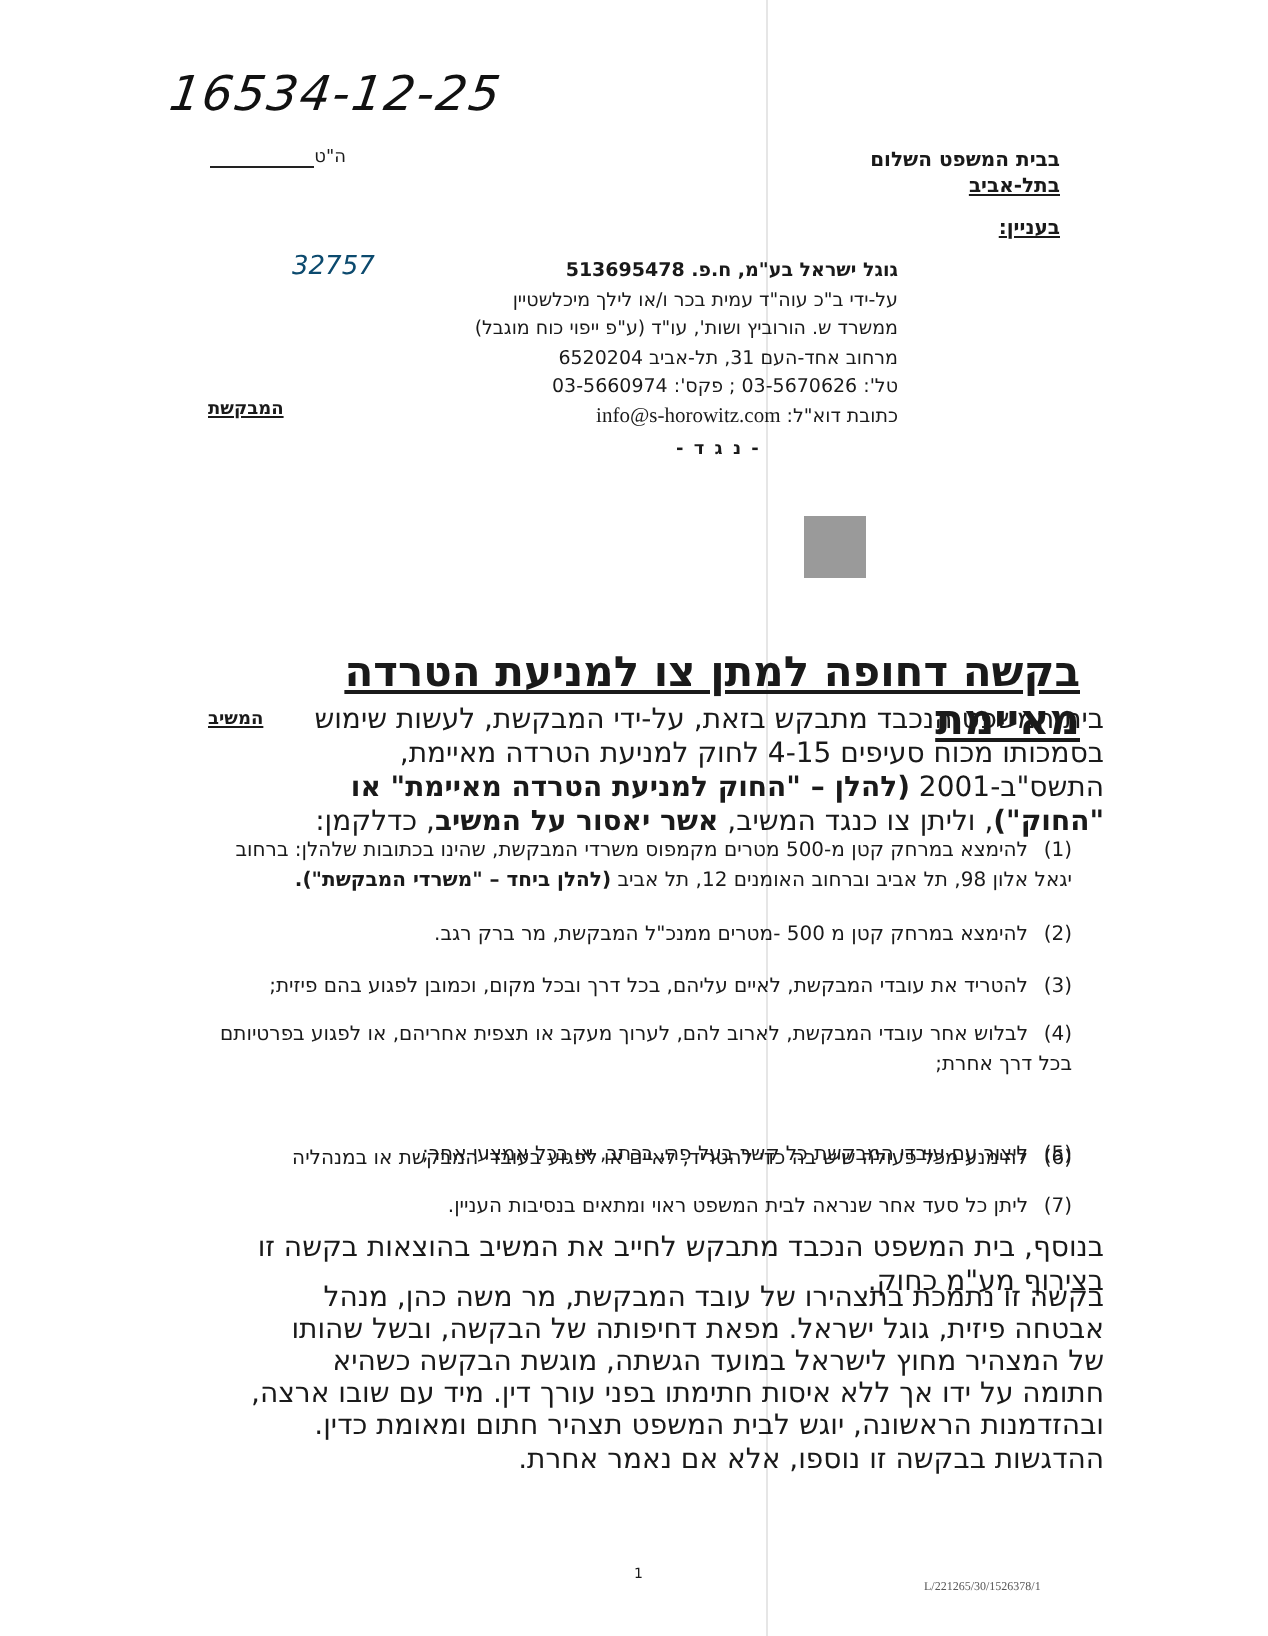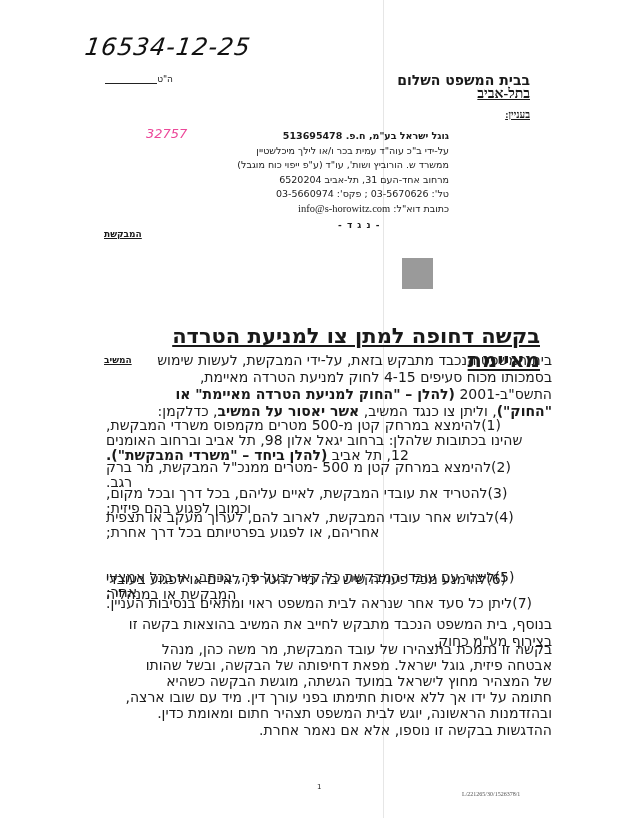--- a/index.html
+++ b/index.html
@@ -5,33 +5,33 @@
   html,body{margin:0;padding:0;background:#fff;}
   body{width:634px;height:818px;position:relative;overflow:hidden;font-family:"DejaVu Sans","Liberation Sans",sans-serif;color:#1a1a1a;}
   .page{position:absolute;left:0;top:0;width:634px;height:818px;background:#fff;}
   .fold{position:absolute;left:383px;top:0;width:1px;height:818px;background:#e6e6e6;}
   .abs{position:absolute;}
   .rtl{direction:rtl;text-align:right;}
   .hand{font-family:"DejaVu Sans",sans-serif;font-style:italic;color:#111;}
   .case-no{left:85px;top:33px;font-size:24px;letter-spacing:1px;transform:skewX(-8deg);}
   .hs{left:85px;top:74px;width:88px;font-size:9px;}
   .hs .line{display:inline-block;width:52px;border-bottom:1px solid #222;margin-left:4px;vertical-align:bottom;}
-  .court{right:104px;top:74px;font-size:14px;font-weight:bold;line-height:13px;}
-  .u{text-decoration:underline;font-family:Liberation Serif, serif;}
+  .court{right:104px;top:74px;font-size:10px;font-weight:bold;line-height:13px;}
+  .u{text-decoration:underline;}
   .inre{right:104px;top:109px;font-size:10px;font-weight:bold;}
   .appl{right:185px;top:129px;font-size:9.5px;line-height:14.5px;}
   .appl .b{font-weight:bold;}
   .appl .en{font-family:"Liberation Serif",serif;direction:ltr;unicode-bidi:embed;font-size:10.5px;}
-  .blue{left:146px;top:126px;font-size:13px;color:#ec4899;}
+  .blue{left:146px;top:126px;font-size:13px;color:#0c4a6e;}
   .lbl{left:104px;font-size:9px;font-weight:bold;text-decoration:underline;}
   .neged{left:338px;top:220px;font-size:9px;font-weight:bold;letter-spacing:1px;}
   .redact{left:402px;top:258px;width:31px;height:31px;background:#9a9a9a;}
   .title{left:120px;top:324px;width:420px;text-align:right;font-size:21px;font-weight:bold;text-decoration:underline;direction:rtl;}
   .body{left:124px;width:428px;font-size:14px;line-height:17px;}
-  .item{position:absolute;right:98px;width:430px;font-size:14px;line-height:15px;direction:rtl;text-align:left;}
+  .item{position:absolute;right:98px;width:430px;font-size:10px;line-height:15px;direction:rtl;text-align:right;}
   .item .num{display:inline-block;width:22px;}
   .page-num{left:317px;top:783px;font-size:7px;}
   .ref{left:462px;top:791px;font-size:6px;color:#555;font-family:"Liberation Serif",serif;}
 </style>
 </head>
 <body>
 
 <div class="page">
   <div class="fold"></div>
 
@@ -54,21 +54,21 @@
     <div>על-ידי ב"כ עוה"ד עמית בכר ו/או לילך מיכלשטיין</div>
     <div>ממשרד ש. הורוביץ ושות', עו"ד (ע"פ ייפוי כוח מוגבל)</div>
     <div>מרחוב אחד-העם 31, תל-אביב 6520204</div>
     <div>טל': 03-5670626 ; פקס': 03-5660974</div>
     <div>
       <span>כתובת דוא"ל:</span>
       <span class="en">info@s-horowitz.com</span>
     </div>
   </div>
 
-  <div class="abs lbl" style="top:200px;margin-top:29px;">המבקשת</div>
+  <div class="abs lbl" style="top:200px;">המבקשת</div>
   <div class="abs neged">- נ ג ד -</div>
   <div class="abs redact"></div>
   <div class="abs lbl" style="top:308px;margin-top:47px;">המשיב</div>
 
   <div class="abs title">בקשה דחופה למתן צו למניעת הטרדה מאיימת</div>
 
   <div class="abs body rtl" style="top:352px;">
     <span>בית המשפט הנכבד מתבקש בזאת, על-ידי המבקשת, לעשות שימוש בסמכותו מכוח סעיפים 4-15 לחוק למניעת הטרדה מאיימת, התשס"ב-2001 </span><b>(להלן – "החוק למניעת הטרדה מאיימת" או "החוק")</b><span>, וליתן צו כנגד המשיב, </span><b>אשר יאסור על המשיב</b><span>, כדלקמן:</span>
   </div>
 

